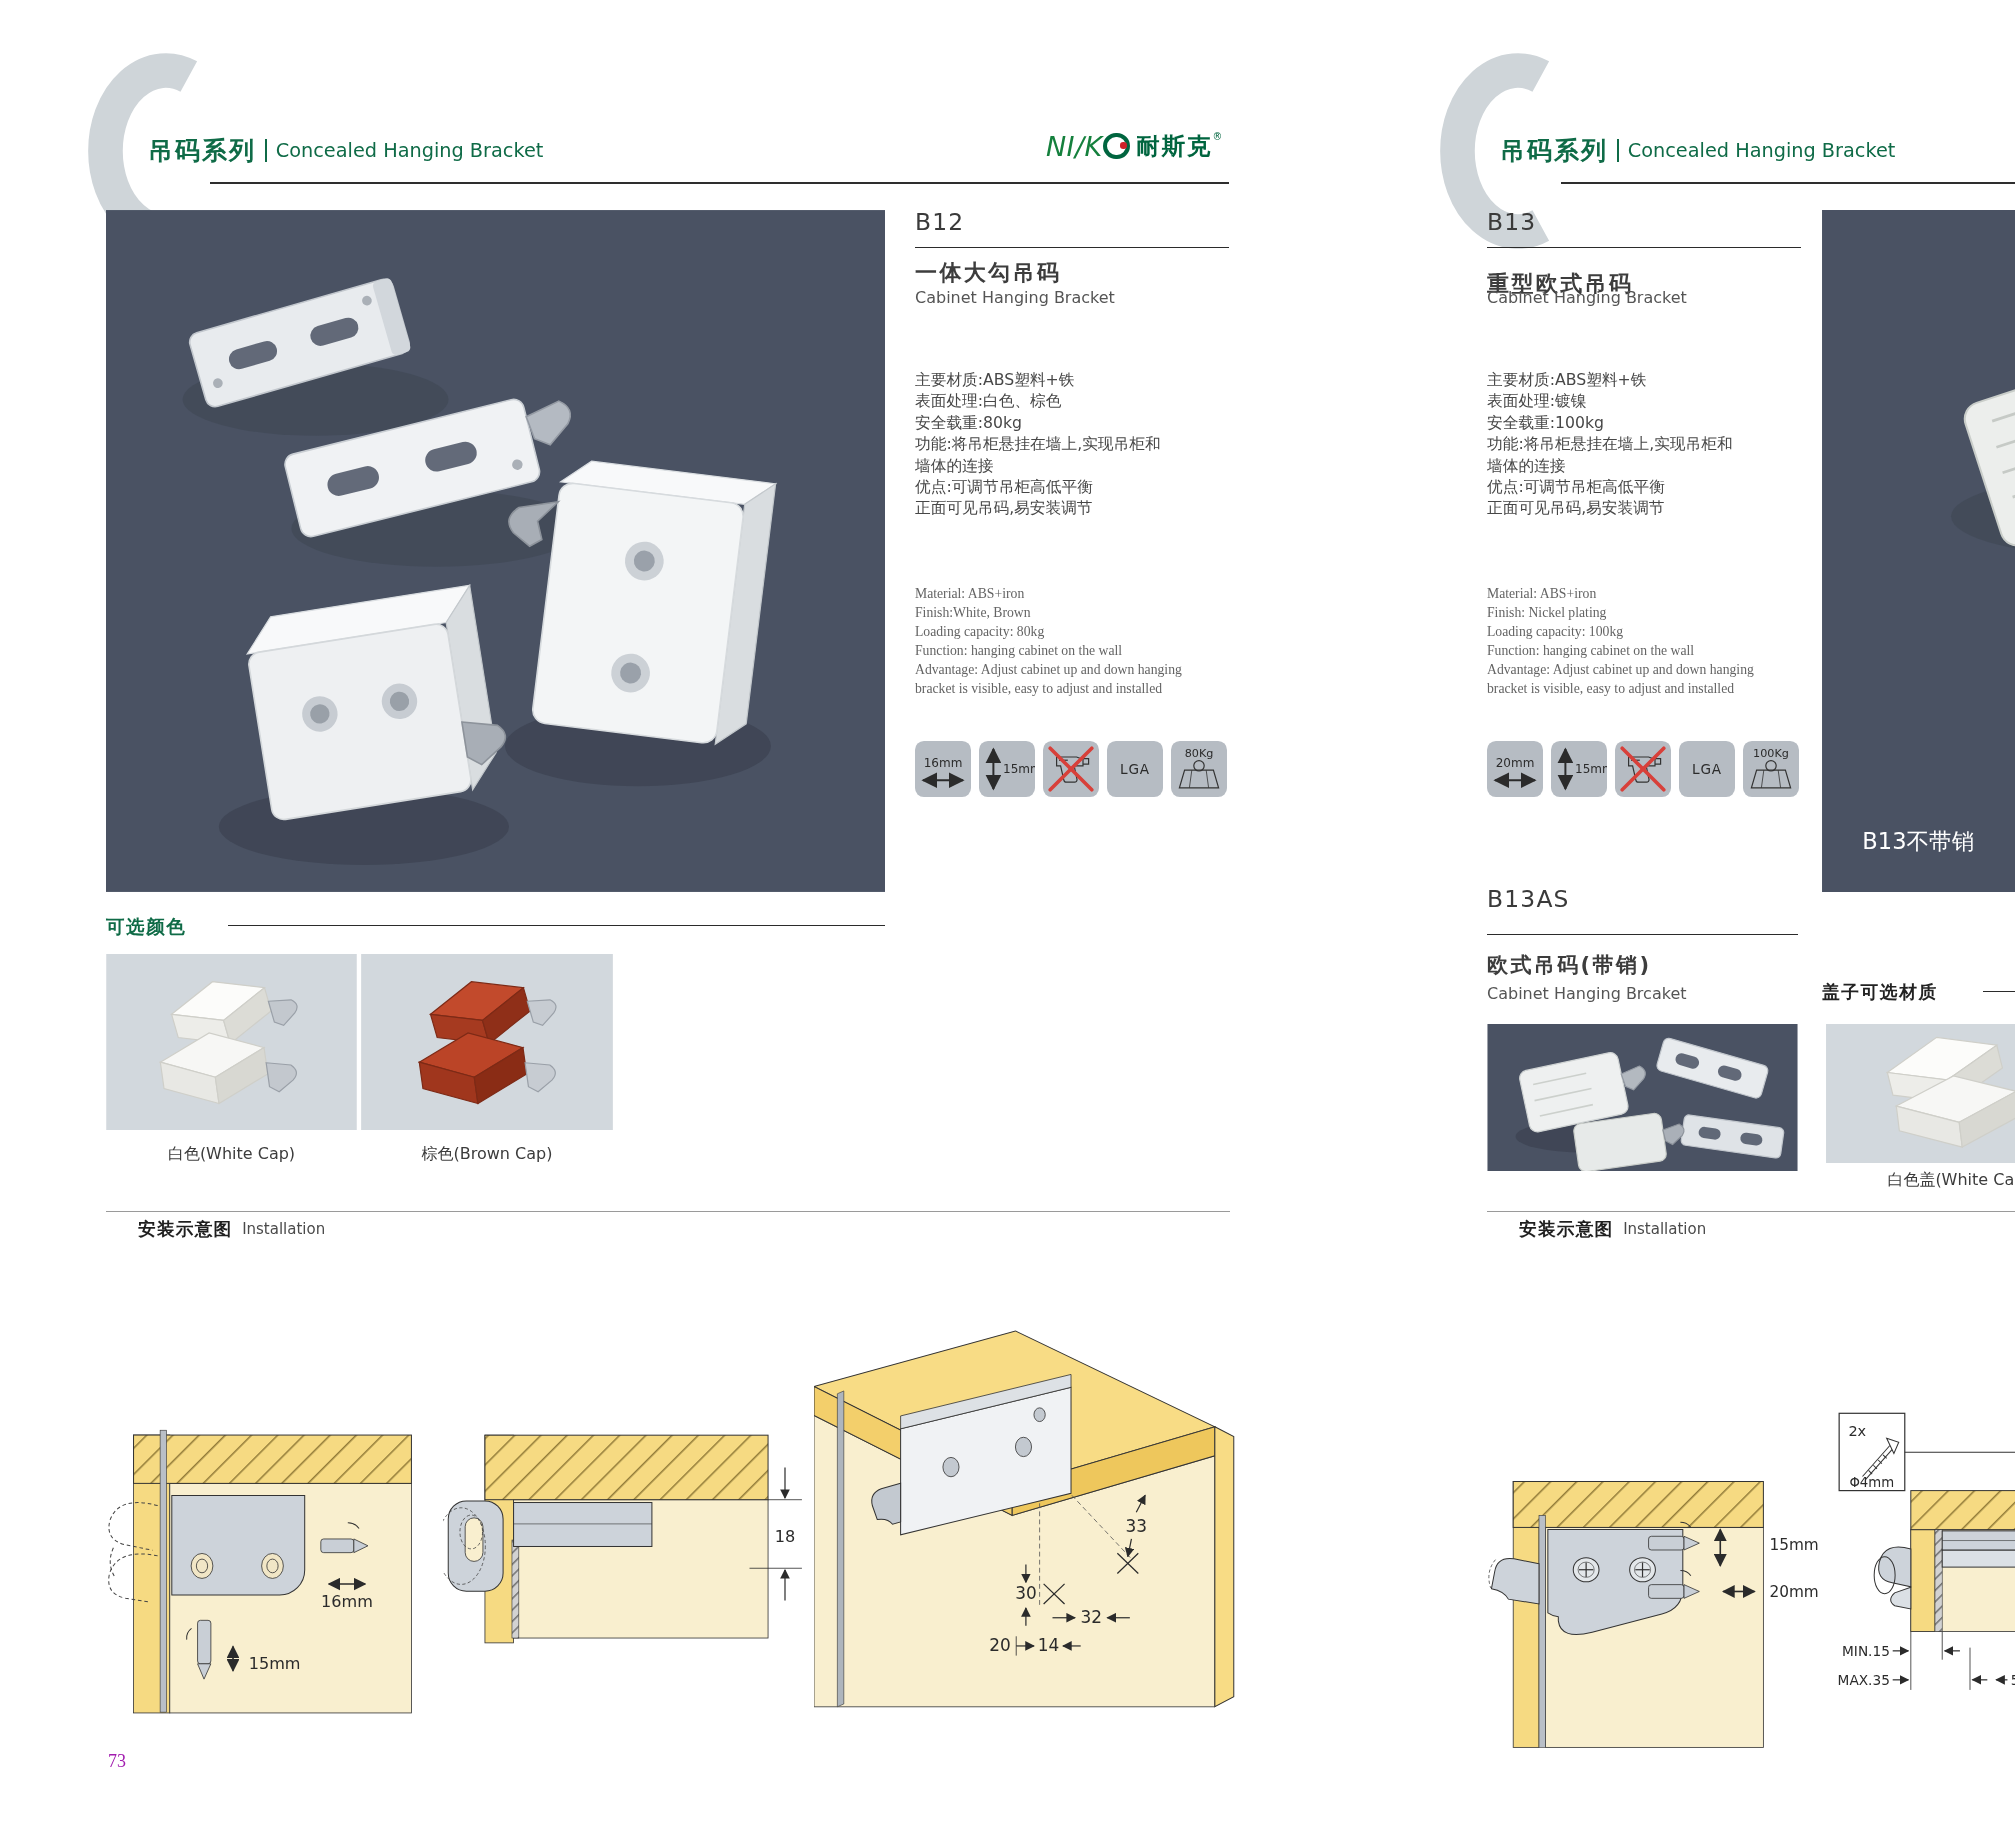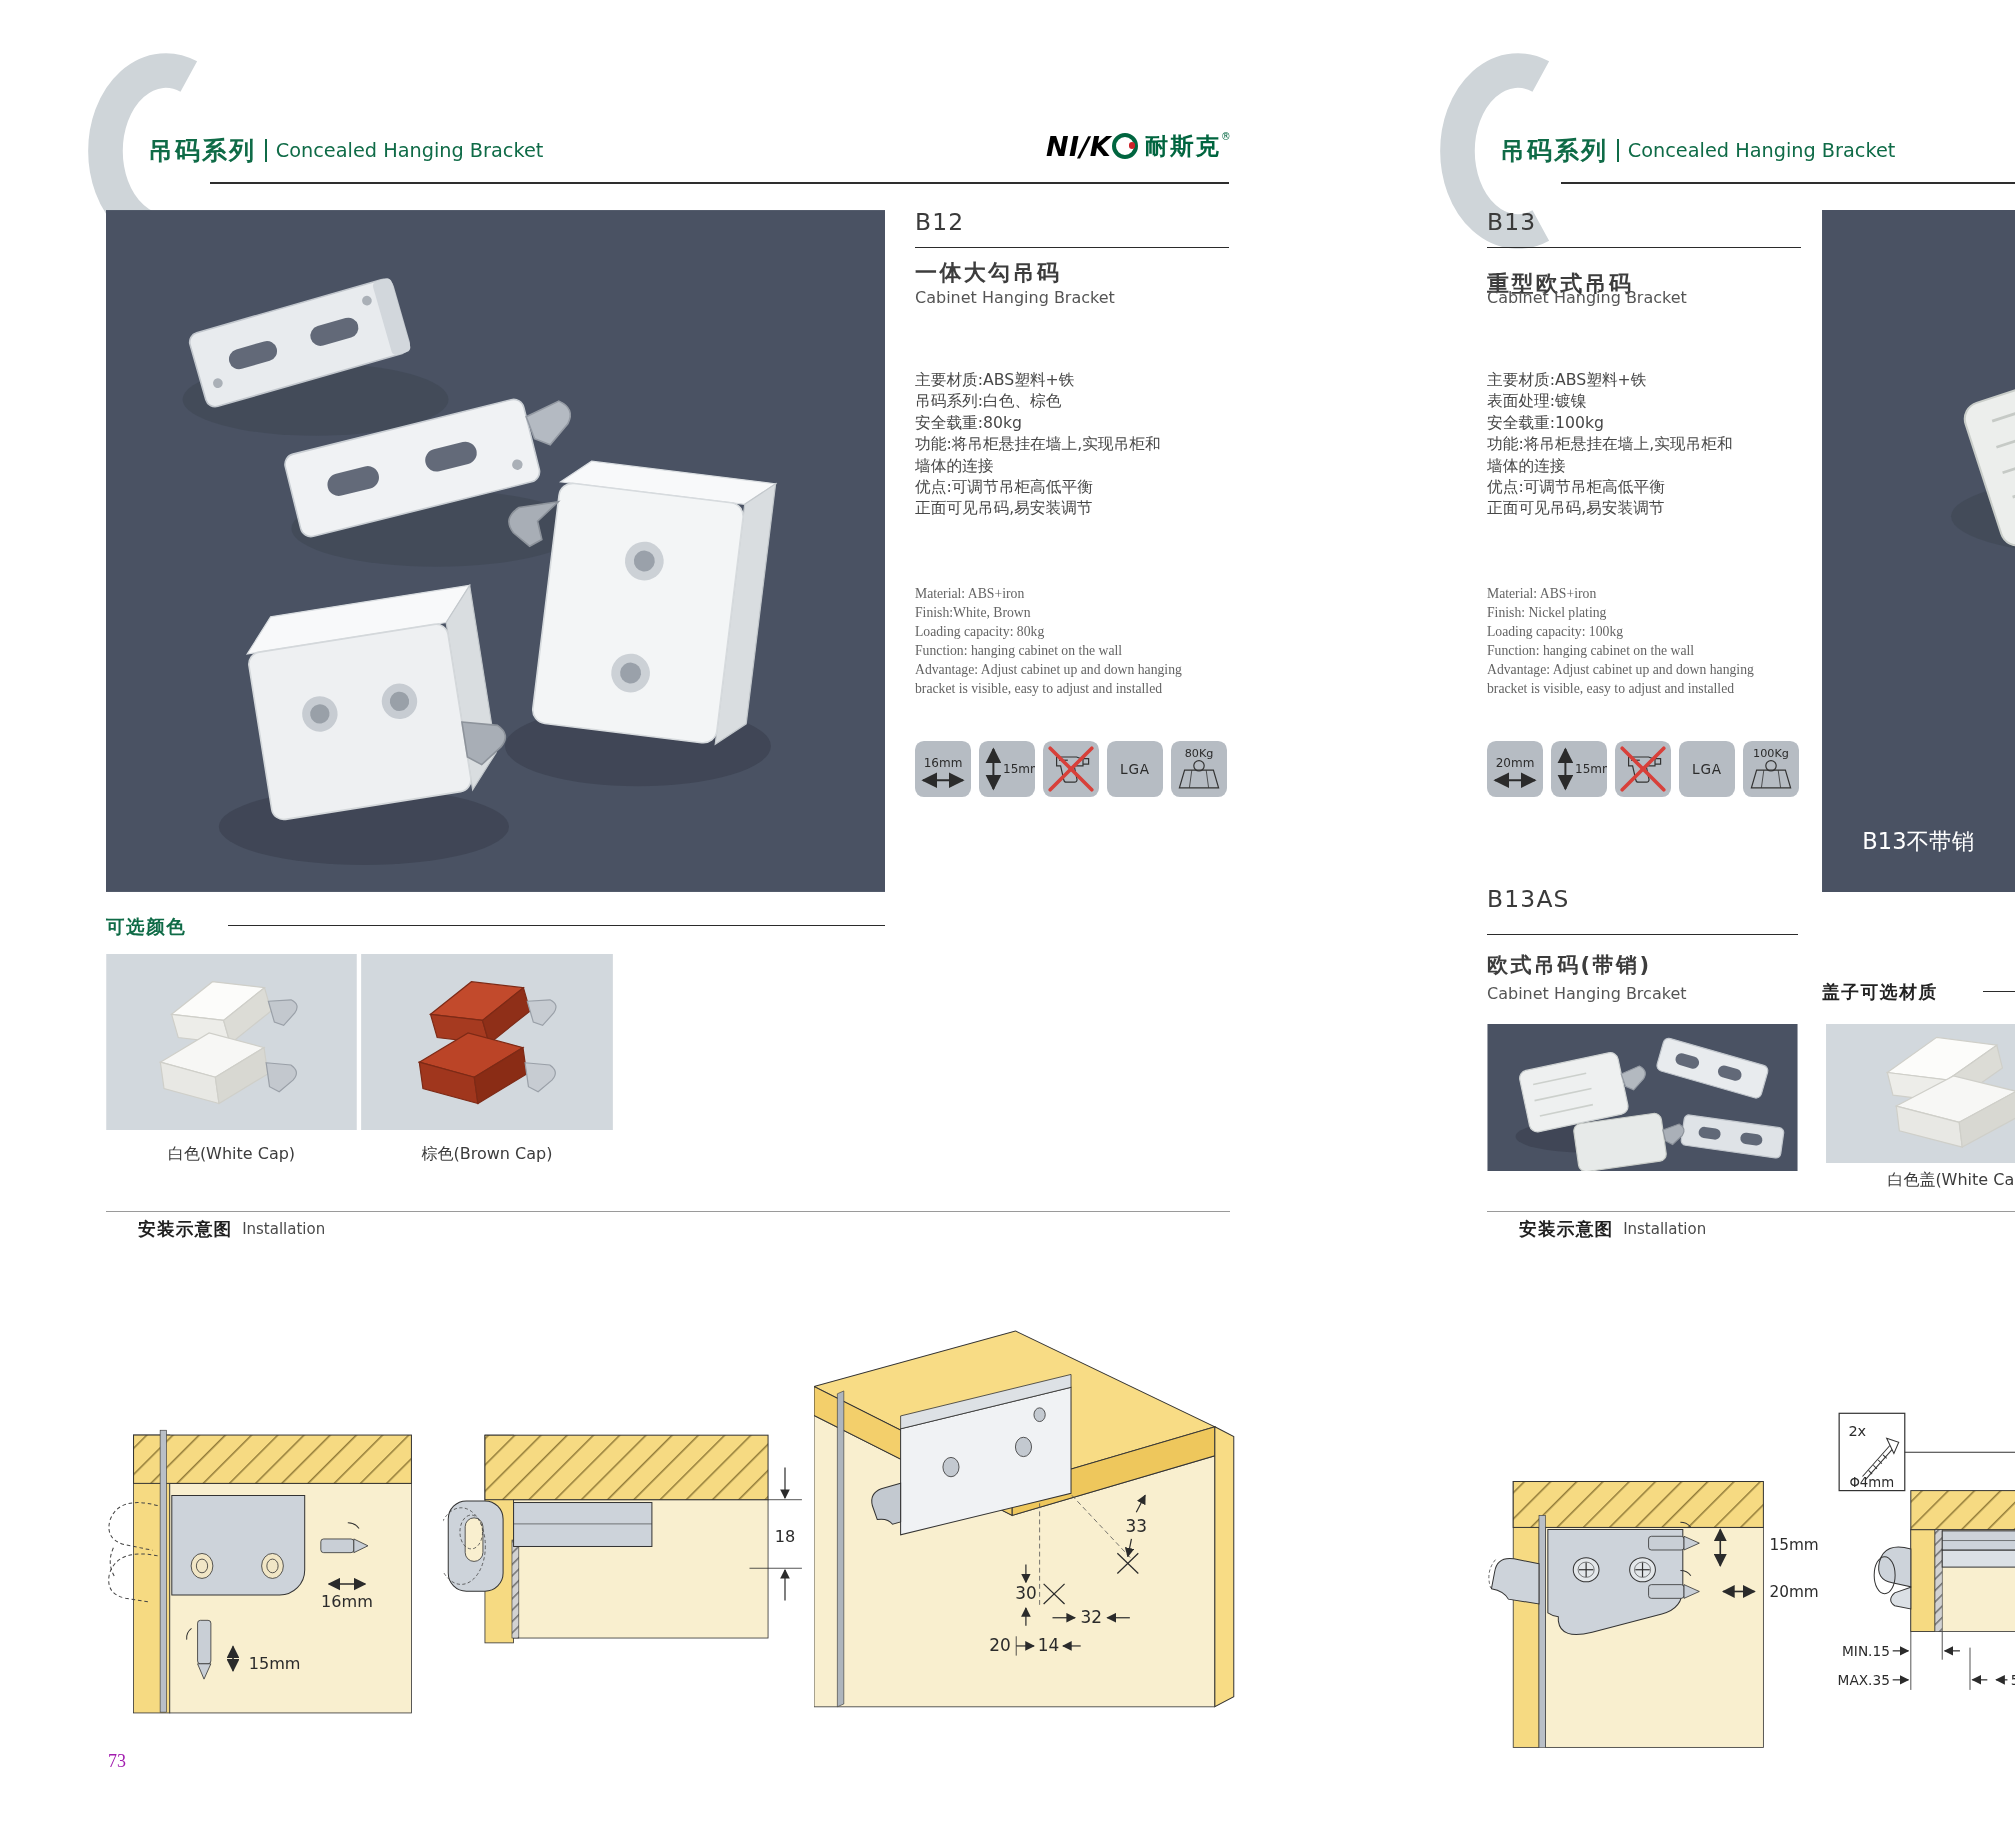--- a/index.html
+++ b/index.html
@@ -15,21 +15,21 @@
   .rule{background:#2e2e2e;}
   .thin-rule{background:#2b2b2b;}
   .divider{background:#9a9a9a;}
   .photo-label{font-size:16px;color:#3c3c3c;text-align:center;}
   .install-zh{font-size:17.7px;font-weight:bold;color:#1f1f1f;letter-spacing:1.2px;margin-left:32px;}
   .install-en{font-size:15px;color:#4a4a4a;margin-left:9.7px;}
   .page-num{font-family:"Liberation Serif",serif;font-size:18px;color:#a21caf;}
   .icon-tile{width:56px;height:56px;border-radius:8.9px;background:#b6bcc3;}
   .icon-row{display:flex;gap:8px;}
   .logo-wrap{display:flex;align-items:center;}
-  .logo-latin{font-size:27px;font-weight:bold;font-style:italic;color:#000000;letter-spacing:0.4px;}
+  .logo-latin{font-size:27px;font-weight:normal;font-style:italic;color:#15803d;letter-spacing:0.4px;}
   .logo-ring{width:18.5px;height:18.5px;border:4.4px solid #00653f;border-radius:50%;position:relative;margin:0 1.6px 0 0.8px;}
   .logo-dot{position:absolute;right:-0.8px;top:5.6px;width:6.4px;height:6.4px;background:#cc2229;border-radius:50%;}
   .logo-zh{font-size:23.4px;font-weight:bold;color:#00653f;letter-spacing:2px;margin-left:4.8px;}
   .logo-reg{font-size:9.7px;color:#00653f;align-self:flex-start;margin-top:0.8px;}
   .series-zh{font-size:25px;font-weight:bold;color:#0f6b47;letter-spacing:2px;}
   .series-bar{width:2px;height:23.4px;background:#0f6b47;margin:0 8.9px;}
   .series-en{font-size:19.3px;color:#0f6b47;}
   .hdr{display:flex;align-items:center;}
   svg text{font-family:"DejaVu Sans",sans-serif;}
 </style>
@@ -125,21 +125,21 @@
     <path d="M250,40 l86,22 q30,28 0,54 l-54,36 l-32,-24 z" fill="#a8aeb6" stroke="#8d939b" stroke-width="4"></path>
   </g>
 </svg>
 
 <div class="abs code" style="left:915px;top:208px">B12</div>
 <div class="abs thin-rule" style="left:915px;top:247px;width:314px;height:0.8px"></div>
 <div class="abs title-zh" style="left:915px;top:258px">一体大勾吊码</div>
 <div class="abs title-en" style="left:915px;top:288px">Cabinet Hanging Bracket</div>
 <div class="abs spec-zh" style="left:915px;top:369px">
   <div>主要材质:ABS塑料+铁</div>
-  <div>吊码系列:白色、棕色</div>
+  <div>表面处理:白色、棕色</div>
   <div>安全载重:80kg</div>
   <div>功能:将吊柜悬挂在墙上,实现吊柜和</div>
   <div>墙体的连接</div>
   <div>优点:可调节吊柜高低平衡</div>
   <div>正面可见吊码,易安装调节</div>
 </div>
 <div class="abs spec-en" style="left:915px;top:584px">
   <div>Material: ABS+iron</div>
   <div>Finish:White, Brown</div>
   <div>Loading capacity: 80kg</div>

